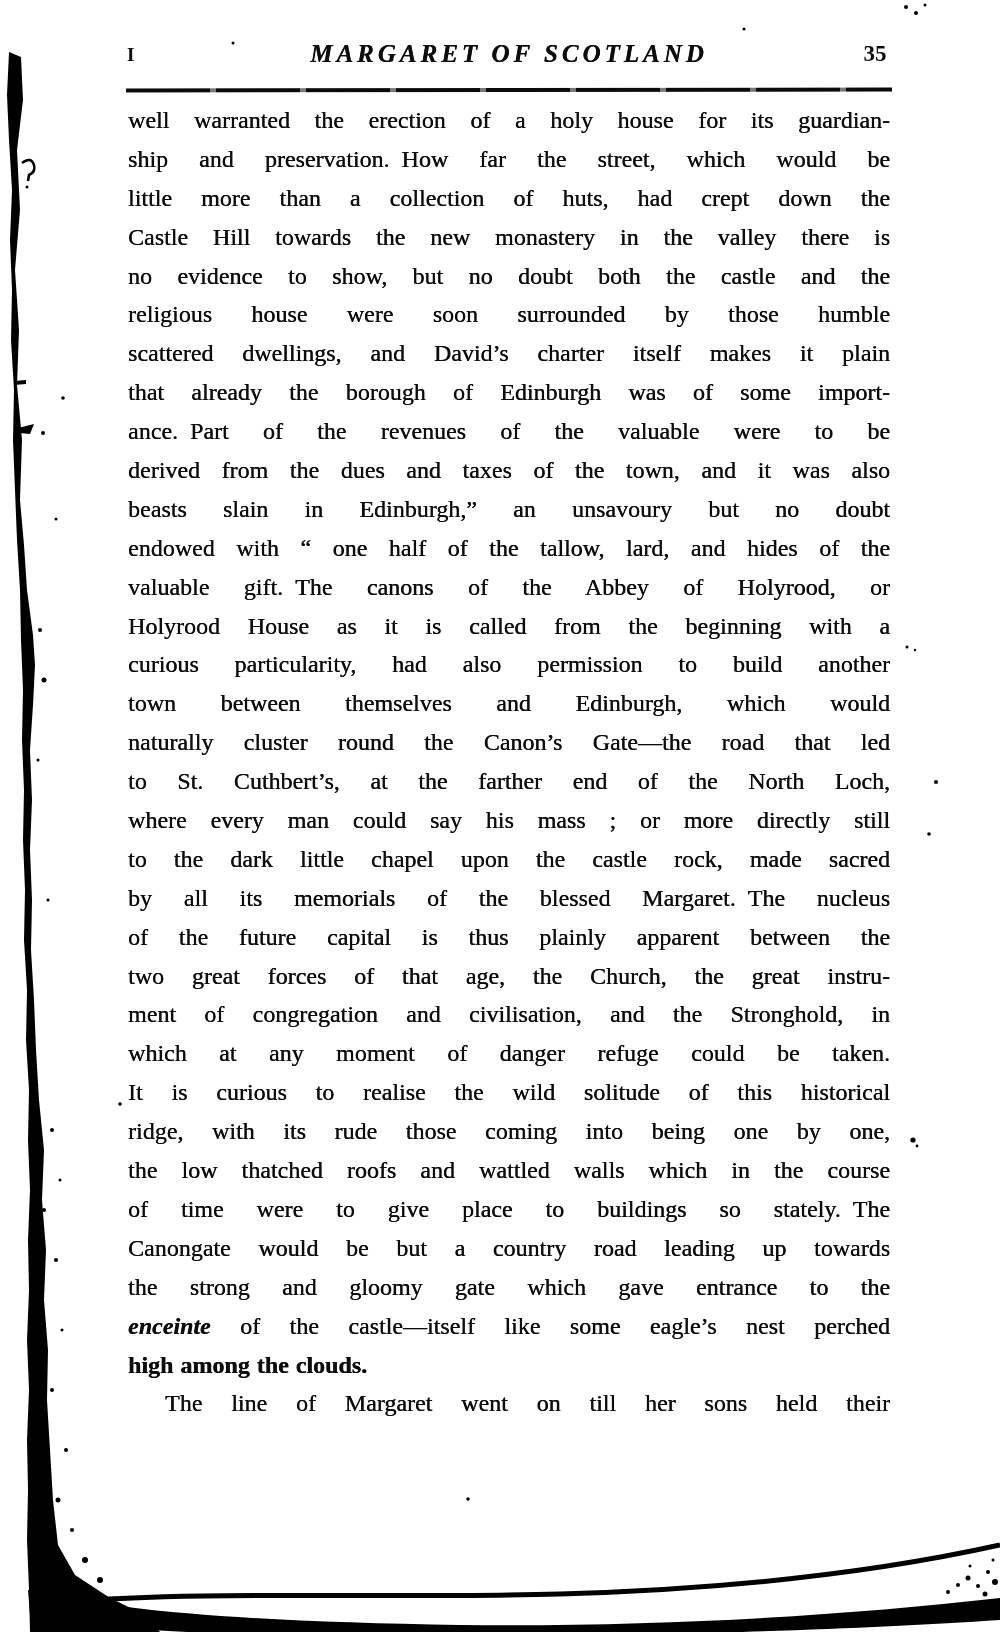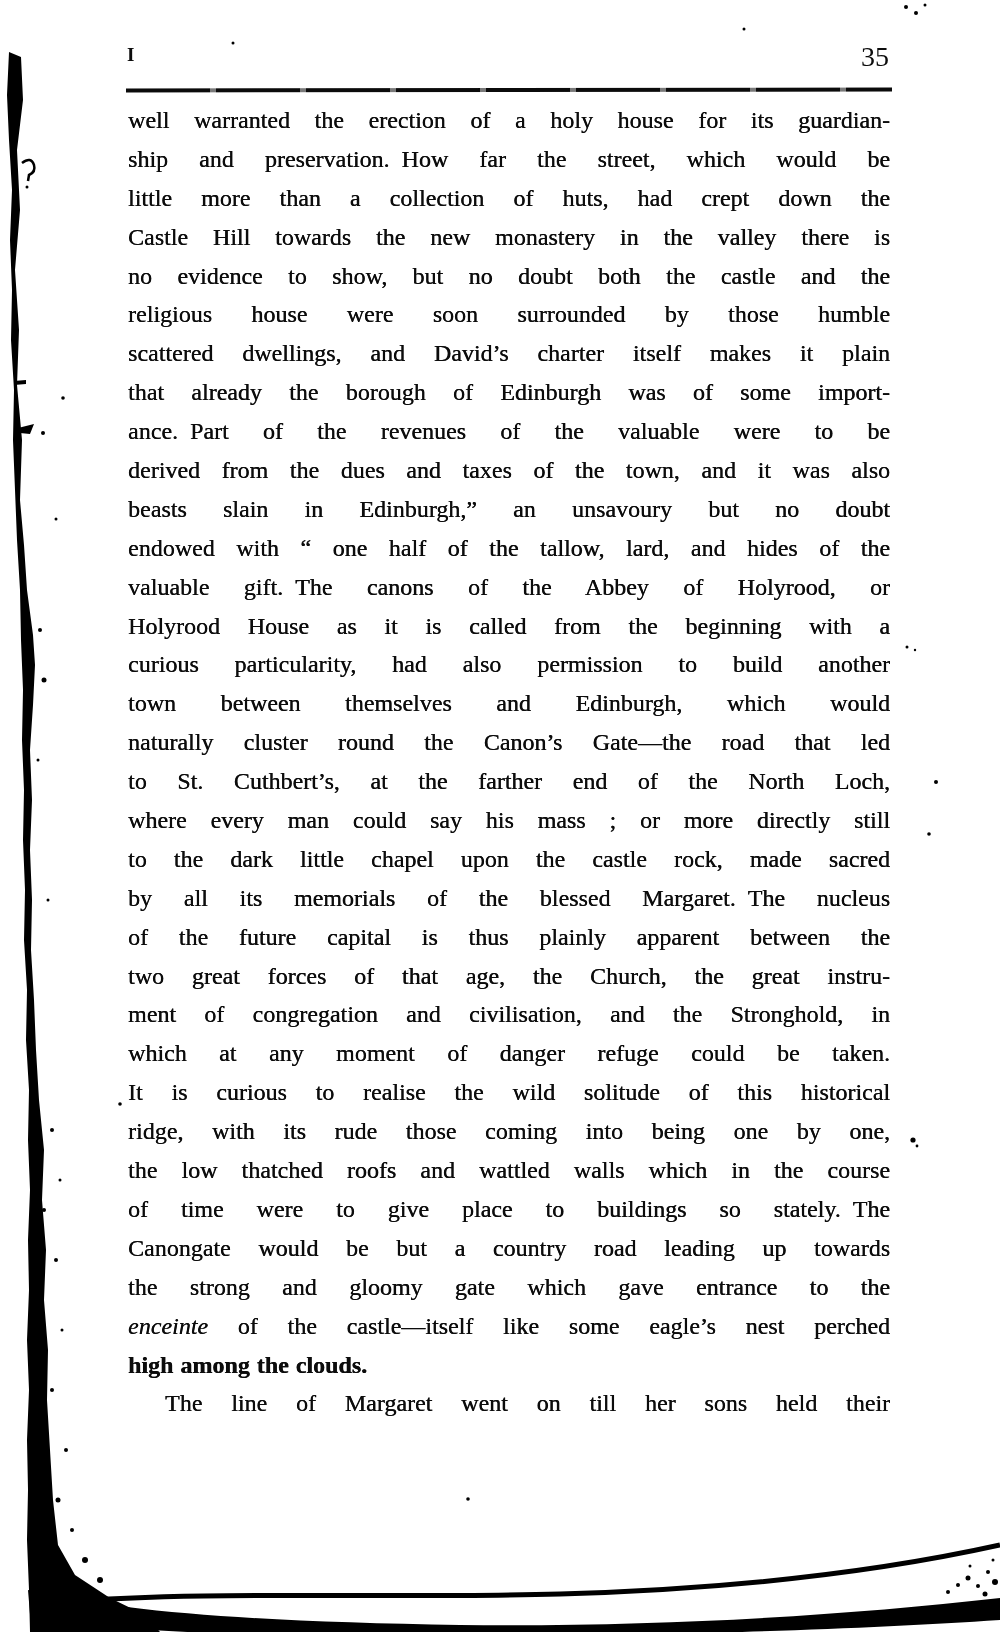--- a/index.html
+++ b/index.html
@@ -19,48 +19,49 @@
   .running-title{
     position:absolute;left:128px;top:40px;width:762px;
     text-align:center;
     font-style:italic;font-size:25px;font-weight:600;
     letter-spacing:4px;
     text-shadow:0.3px 0.3px 0 currentColor;
   }
   .page-number{
     position:absolute;left:858px;top:41px;width:34px;
     text-align:center;
-    font-size:28px;font-weight:400;
+    font-size:23px;font-weight:700;
   }
   .header-rule{
     position:absolute;left:126px;top:88px;width:766px;height:4px;
     background:repeating-linear-gradient(90deg,#0b0b0b 0 84px,rgba(11,11,11,.55) 84px 90px);
     transform:rotate(-0.08deg);
   }
   .body-text{
     position:absolute;left:128px;top:101px;width:762px;
     font-size:24px;line-height:38.9px;
     word-spacing:1px;
     text-shadow:0.35px 0.35px 0 currentColor;
   }
   .line{
     height:38.9px;overflow:hidden;
     text-align:justify;text-align-last:justify;
   }
   .line.para-end{text-align-last:left;font-weight:bold;}
   .line.indent{text-indent:37px;}
-  .em{font-style:italic;font-weight:400;}
+  .em{font-style:italic;font-weight:700;}
   .scan-artifacts{position:absolute;left:0;top:0;pointer-events:none;}
 </style>
 </head>
 <body>
 
 <div class="page">
 
   <span class="signature-mark">I</span>
+  <div class="running-title">MARGARET OF SCOTLAND</div>
   <span class="page-number">35</span>
   <div class="header-rule"></div>
 
   <div class="body-text">
       <div class="line"><span>well warranted the erection of a holy house for its guardian-</span></div>
       <div class="line"><span>ship and preservation. How far the street, which would be</span></div>
       <div class="line"><span>little more than a collection of huts, had crept down the</span></div>
       <div class="line"><span>Castle Hill towards the new monastery in the valley there is</span></div>
       <div class="line"><span>no evidence to show, but no doubt both the castle and the</span></div>
       <div class="line"><span>religious house were soon surrounded by those humble</span></div>

